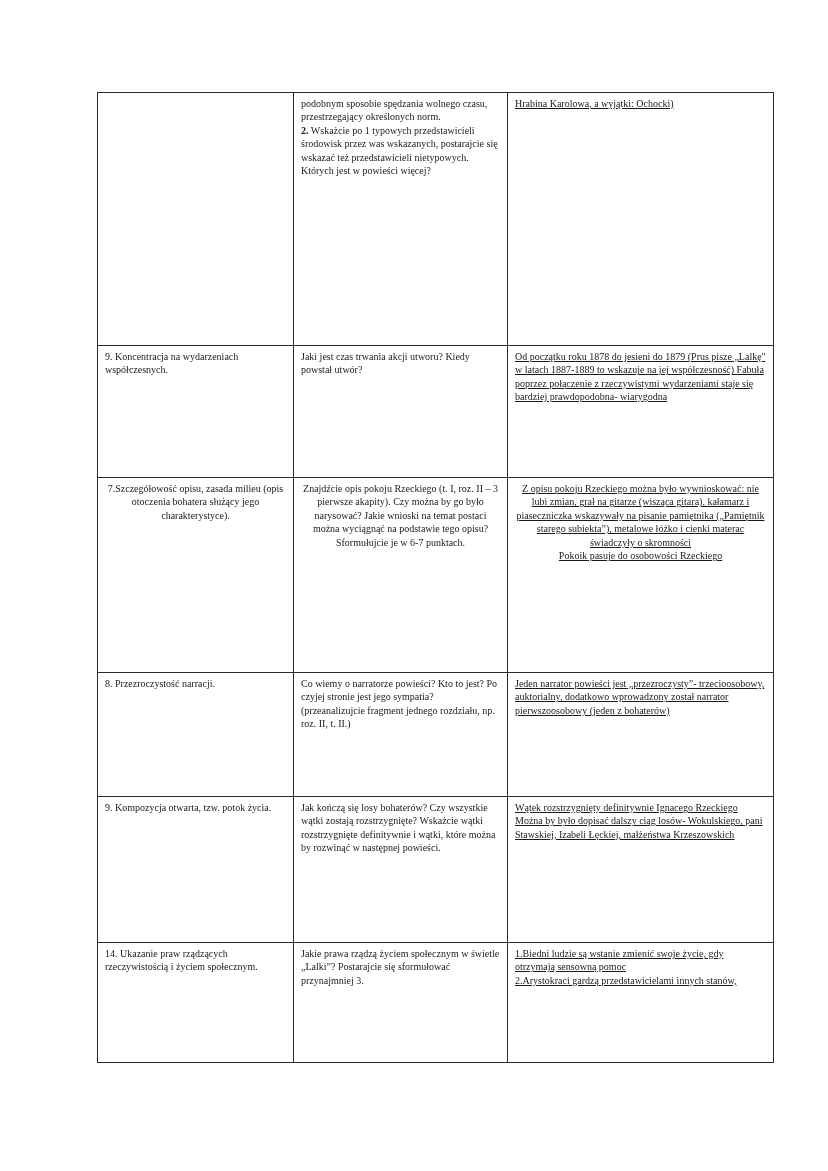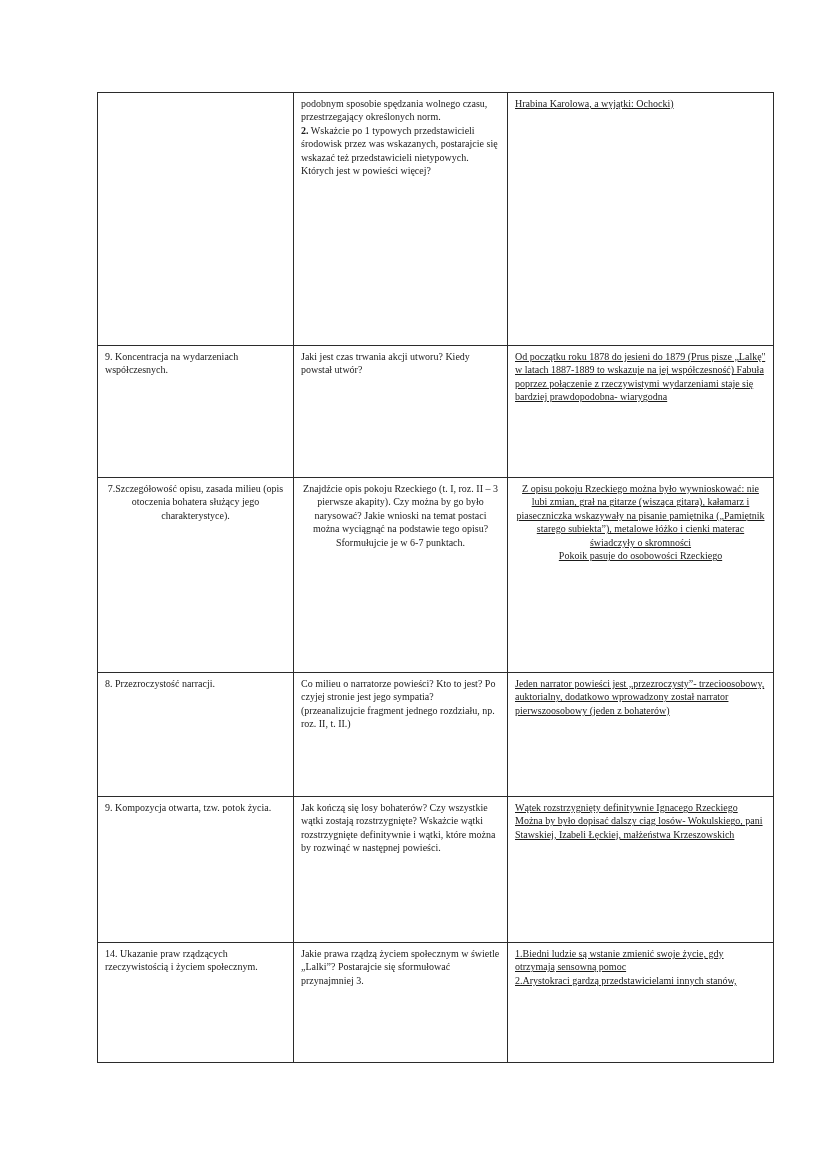--- a/index.html
+++ b/index.html
@@ -105,21 +105,21 @@
           <span class="cell-text">Z opisu pokoju Rzeckiego można było wywnioskować: nie lubi zmian, grał na gitarze (wisząca gitara), kałamarz i piaseczniczka wskazywały na pisanie pamiętnika („Pamiętnik starego subiekta”), metalowe łóżko i cienki materac świadczyły o skromności
 Pokoik pasuje do osobowości Rzeckiego</span>
         </td>
       </tr>
 
       <tr class="r8">
         <td class="col-a">
           <span class="cell-text">8. Przezroczystość narracji.</span>
         </td>
         <td class="col-b">
-          <span class="cell-text">Co milieu o narratorze powieści? Kto to jest? Po czyjej stronie jest jego sympatia? (przeanalizujcie fragment jednego rozdziału, np. roz. II, t. II.)</span>
+          <span class="cell-text">Co wiemy o narratorze powieści? Kto to jest? Po czyjej stronie jest jego sympatia? (przeanalizujcie fragment jednego rozdziału, np. roz. II, t. II.)</span>
         </td>
         <td class="col-c">
           <span class="cell-text">Jeden narrator powieści jest „przezroczysty”- trzecioosobowy, auktorialny, dodatkowo wprowadzony został narrator pierwszoosobowy (jeden z bohaterów)</span>
         </td>
       </tr>
 
       <tr class="r9">
         <td class="col-a">
           <span class="cell-text">9. Kompozycja otwarta, tzw. potok życia.</span>
         </td>

